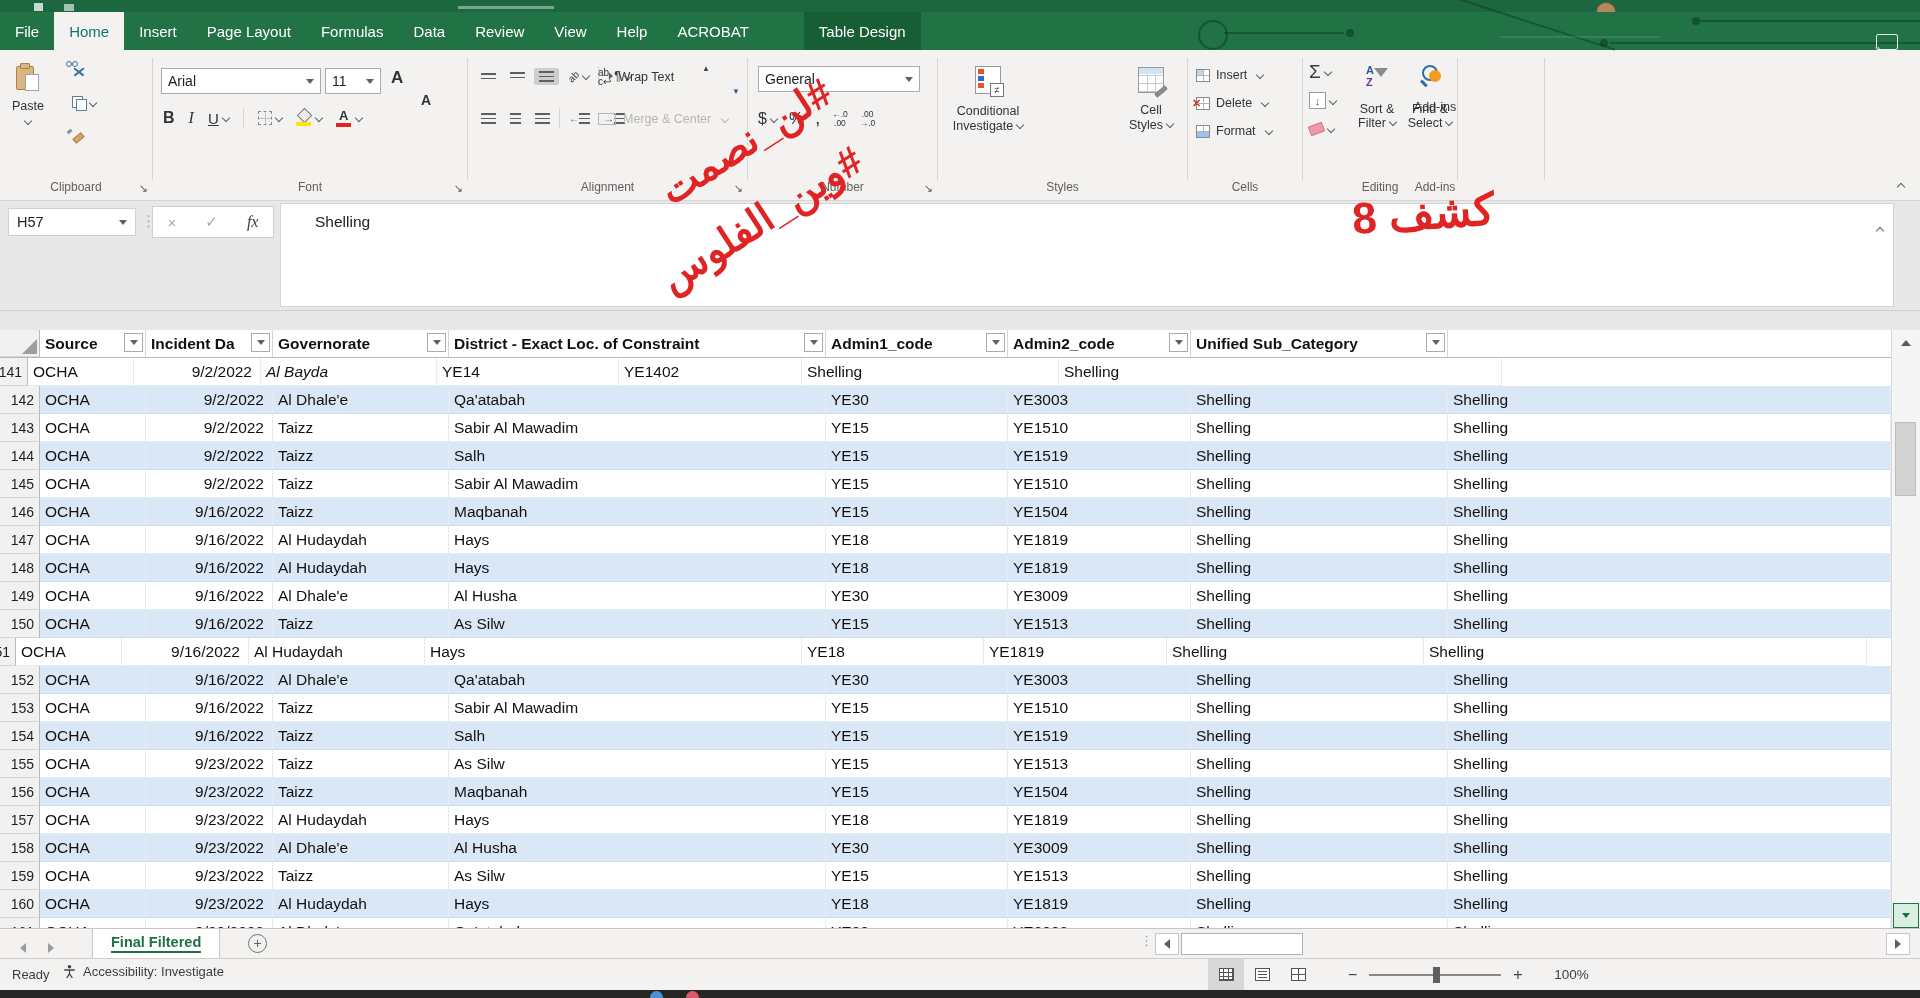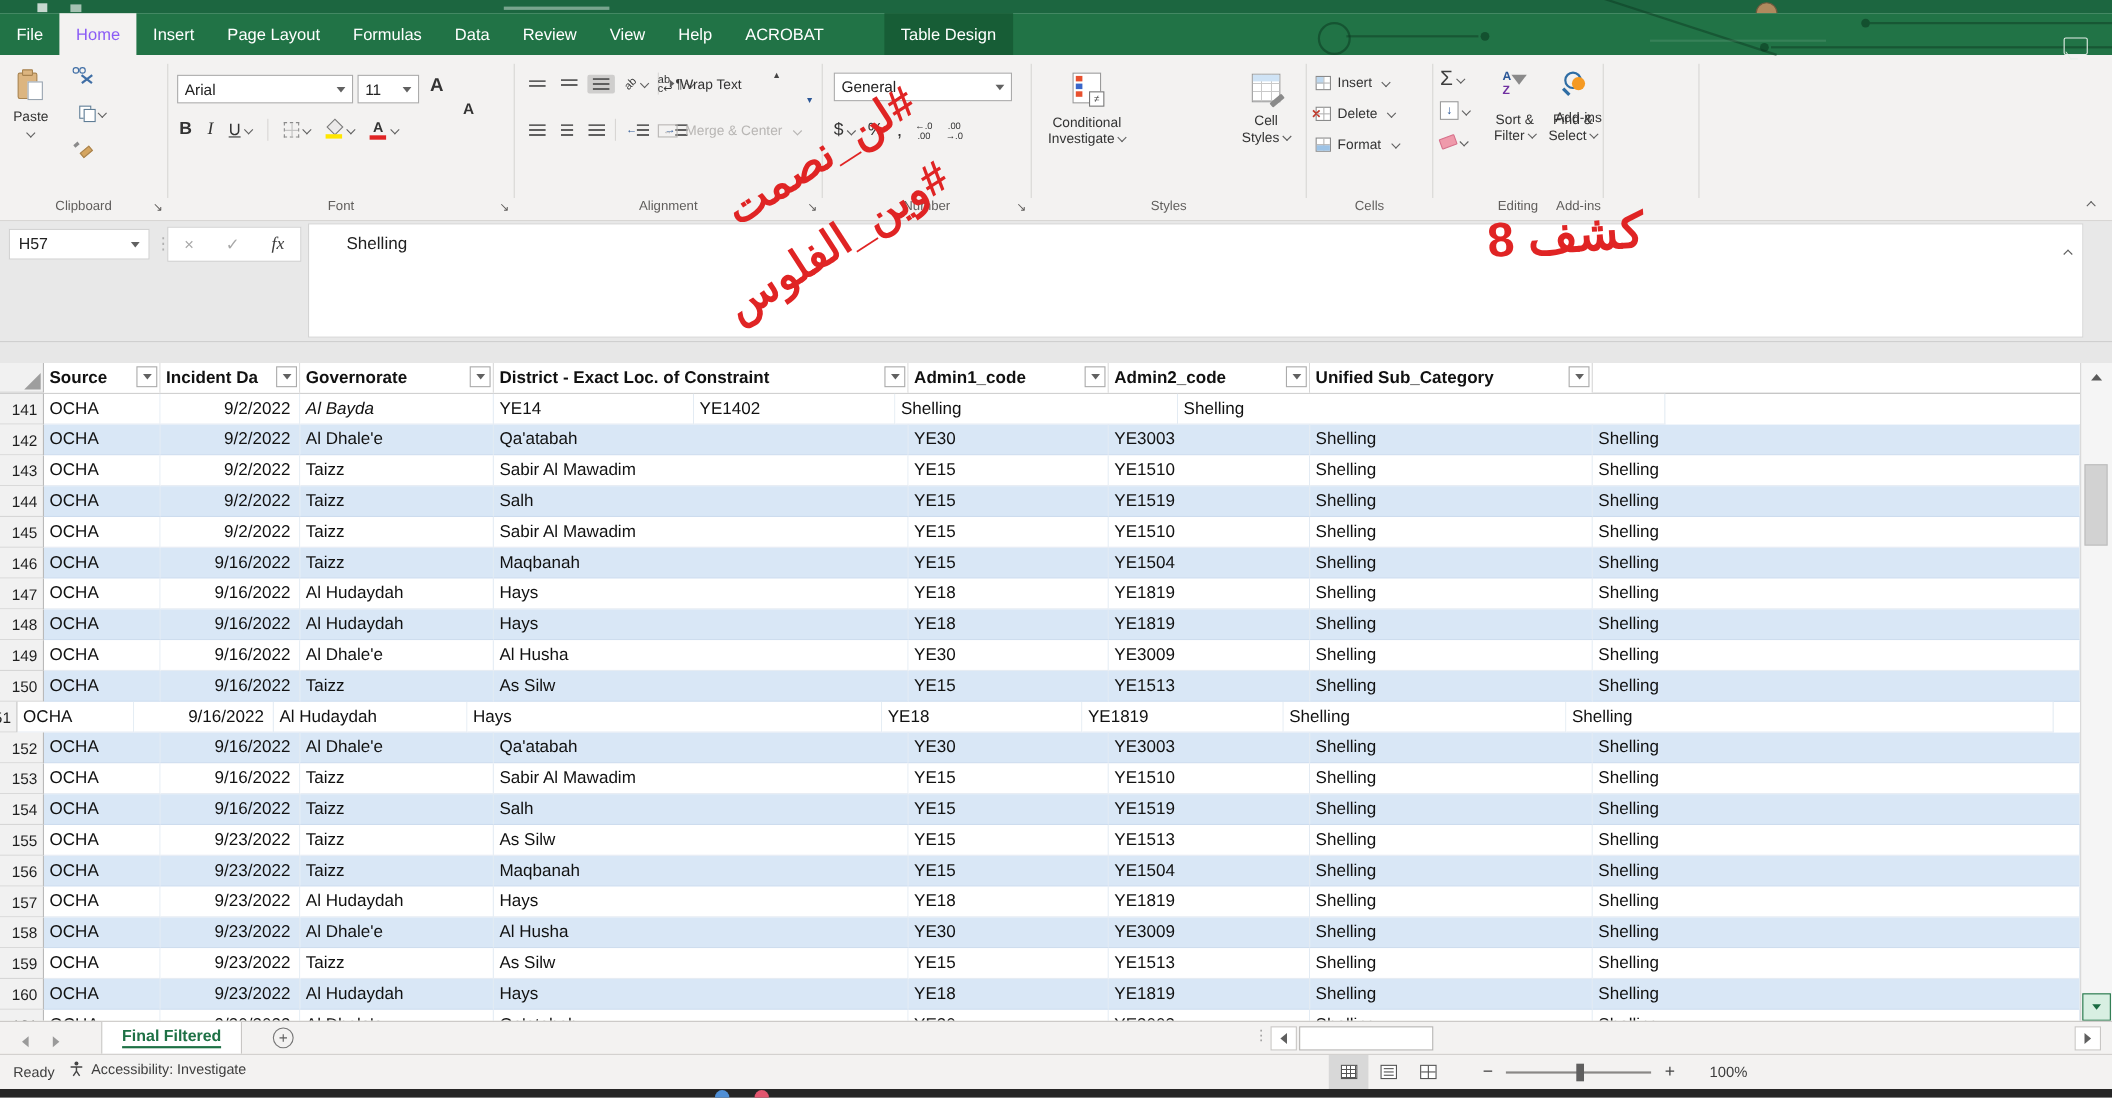--- a/index.html
+++ b/index.html
@@ -15,21 +15,21 @@
   .chev.gray{border-color:#b8b6b4;}
 
   
   #titlebar{top:0;left:0;width:1920px;height:12px;background:#1c6640;overflow:hidden;}
   #titlebar .mark{position:absolute;background:rgba(255,255,255,.75);}
   #avatar{position:absolute;left:1596px;top:2px;width:18px;height:18px;border-radius:50%;background:#b08a5e;border:1px solid #6e5a3e;}
 
   
   #menubar{top:12px;left:0;width:1920px;height:38px;background:#217346;display:flex;align-items:stretch;color:#fff;z-index:5;}
   #menubar .tab{padding:0 15px;display:flex;align-items:center;font-size:15px;white-space:nowrap;}
-  #menubar .tab.active{background:#f3f2f1;color:#8b5cf6;}
+  #menubar .tab.active{background:#f3f2f1;color:#0f766e;}
   #menubar .tab.contextual{background:#175d36;margin-left:40px;}
   #tellme{display:flex;align-items:center;gap:11px;margin-left:26px;font-size:15px;}
   .bulb{width:12px;height:12px;border:1.6px solid #f2f7f3;border-radius:50%;position:relative;}
   .bulb::after{content:"";position:absolute;left:2.5px;top:11px;width:5px;height:4px;border-left:1.6px solid #f2f7f3;border-right:1.6px solid #f2f7f3;border-bottom:1.6px solid #f2f7f3;}
   #comment-icon{position:absolute;right:22px;top:22px;width:20px;height:14px;border:1.6px solid #e6efe9;border-radius:2px;}
   #comment-icon::after{content:"";position:absolute;left:3px;bottom:-5px;width:6px;height:6px;background:transparent;border-left:1.6px solid #e6efe9;border-bottom:1.6px solid #e6efe9;transform:skewX(35deg);}
   
   .circ{position:absolute;pointer-events:none;}
   .circ.line{background:rgba(10,53,30,.45);}
   .circ.lite{background:rgba(255,255,255,.10);}
@@ -535,21 +535,21 @@
         </span>
       </div>
       <div class="gcell hcell" style="width: 257px;">
         <span>Unified Sub_Category</span>
         <span class="filter-btn">
           <i class="tri tri-down"></i>
         </span>
       </div>
     </div>
     <div class="grow drow">
-      <div class="gcell gnum" style="width: 40px;">141</div>
+      <div class="gcell gnum" style="width: 28px;">141</div>
       <div class="gcell dcell" style="width: 106px;">OCHA</div>
       <div class="gcell dcell right" style="width: 127px;">9/2/2022</div>
       <div class="gcell dcell" style="width: 176px; font-style: italic;">Al Bayda</div>
       <div class="gcell dcell" style="width: 182px;">YE14</div>
       <div class="gcell dcell" style="width: 183px;">YE1402</div>
       <div class="gcell dcell" style="width: 257px;">Shelling</div>
       <div class="gcell dcell" style="width: 443px;">Shelling</div>
     </div>
     <div class="grow drow band">
       <div class="gcell gnum" style="width: 40px;">142</div>

